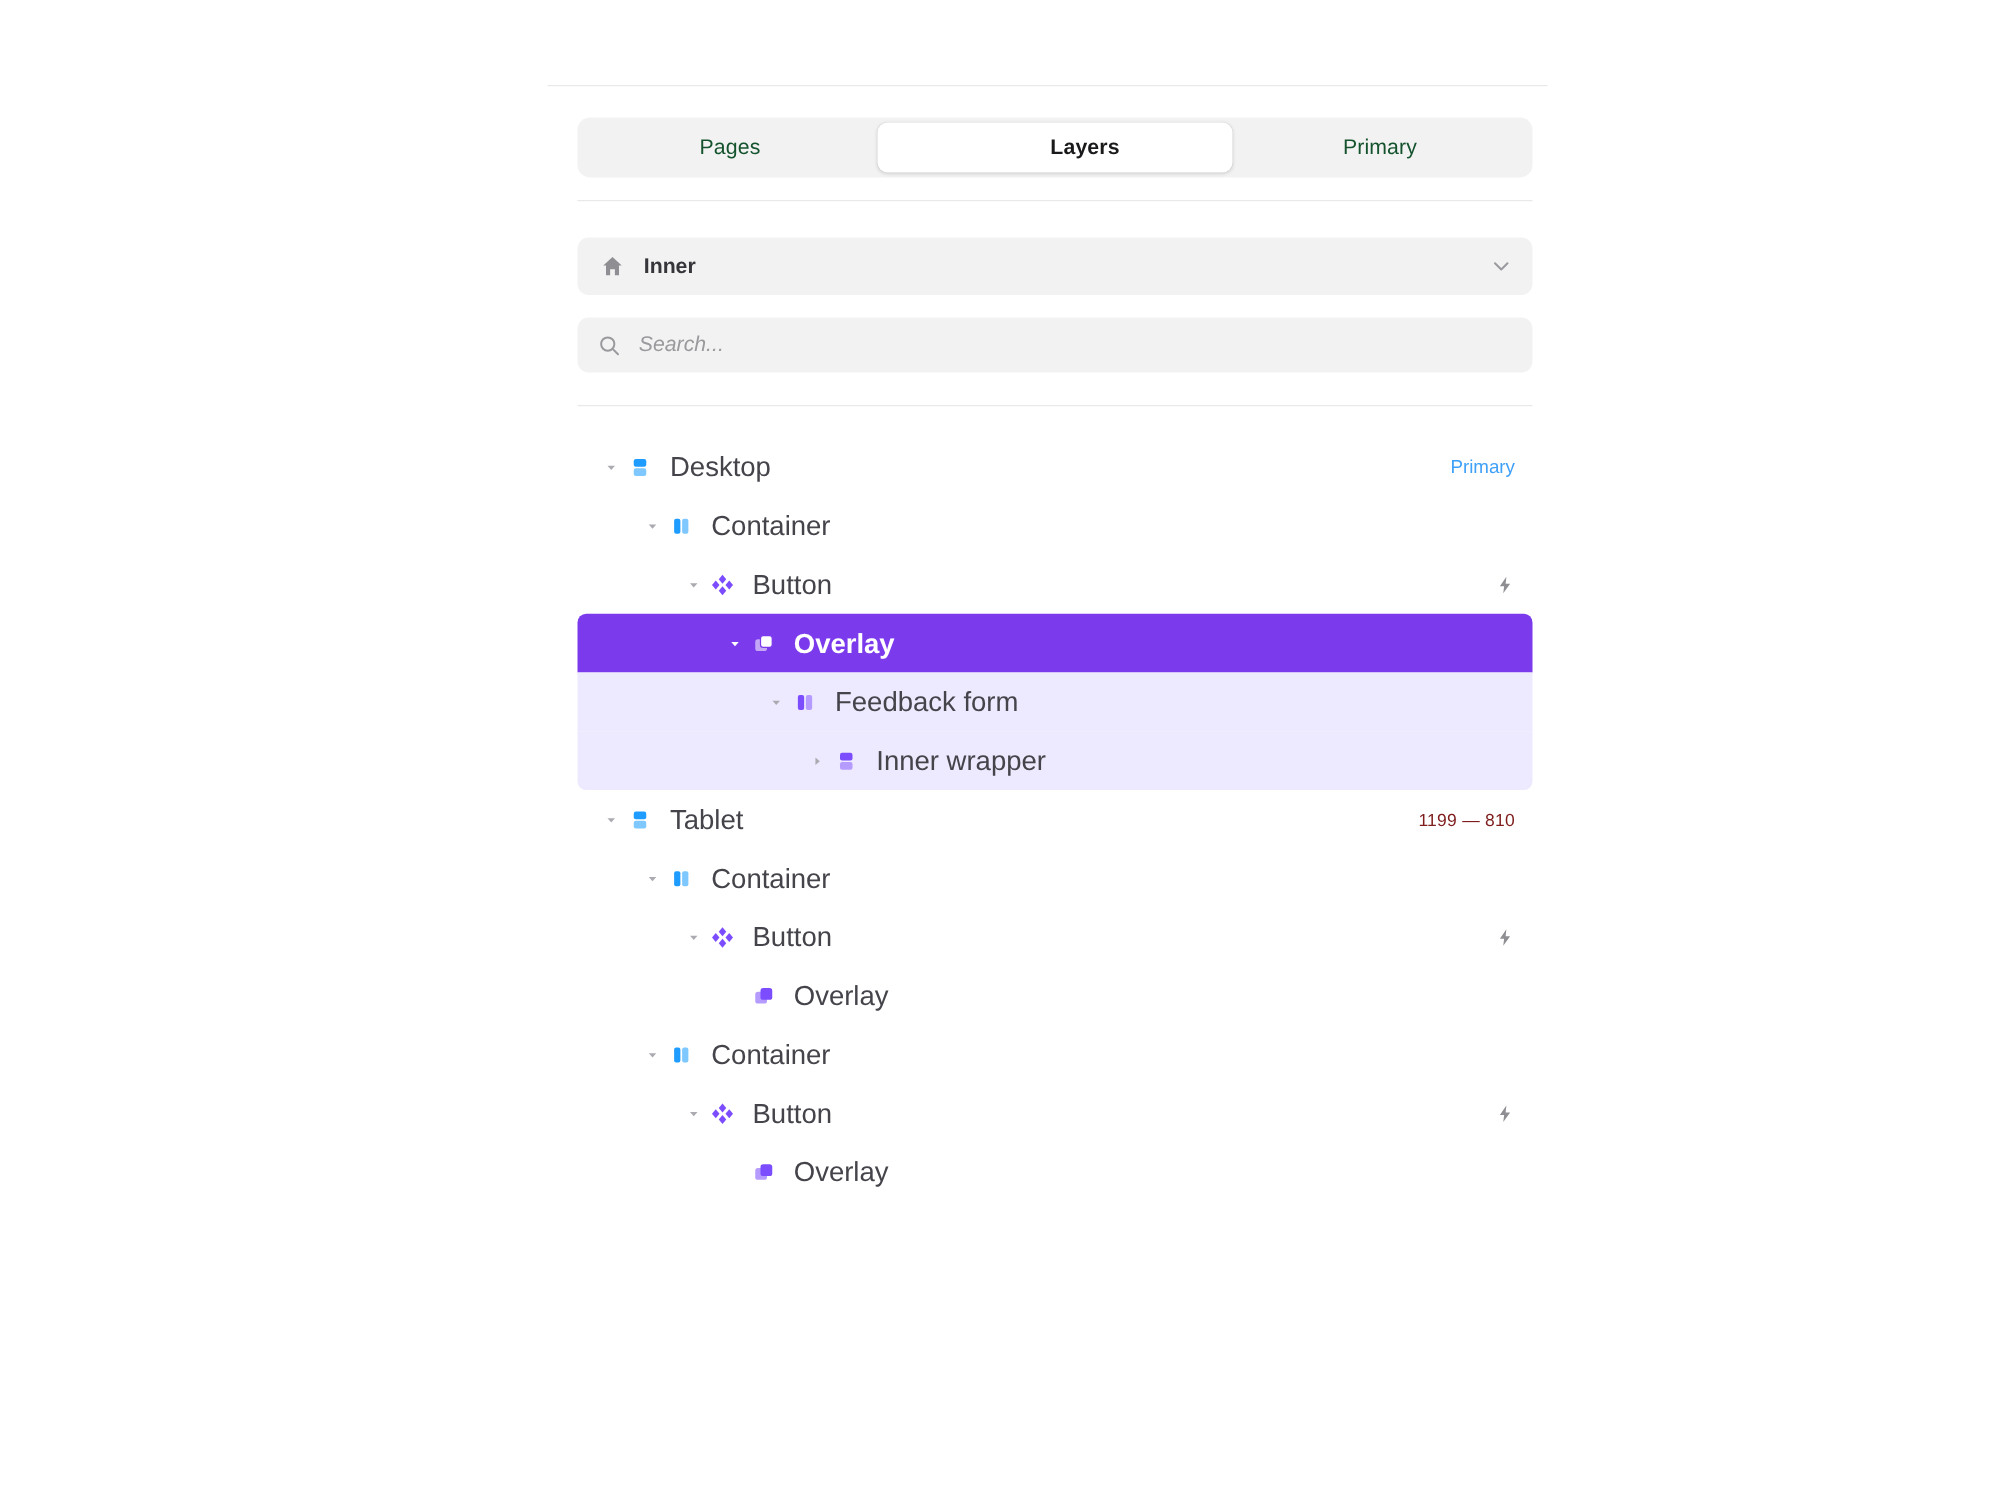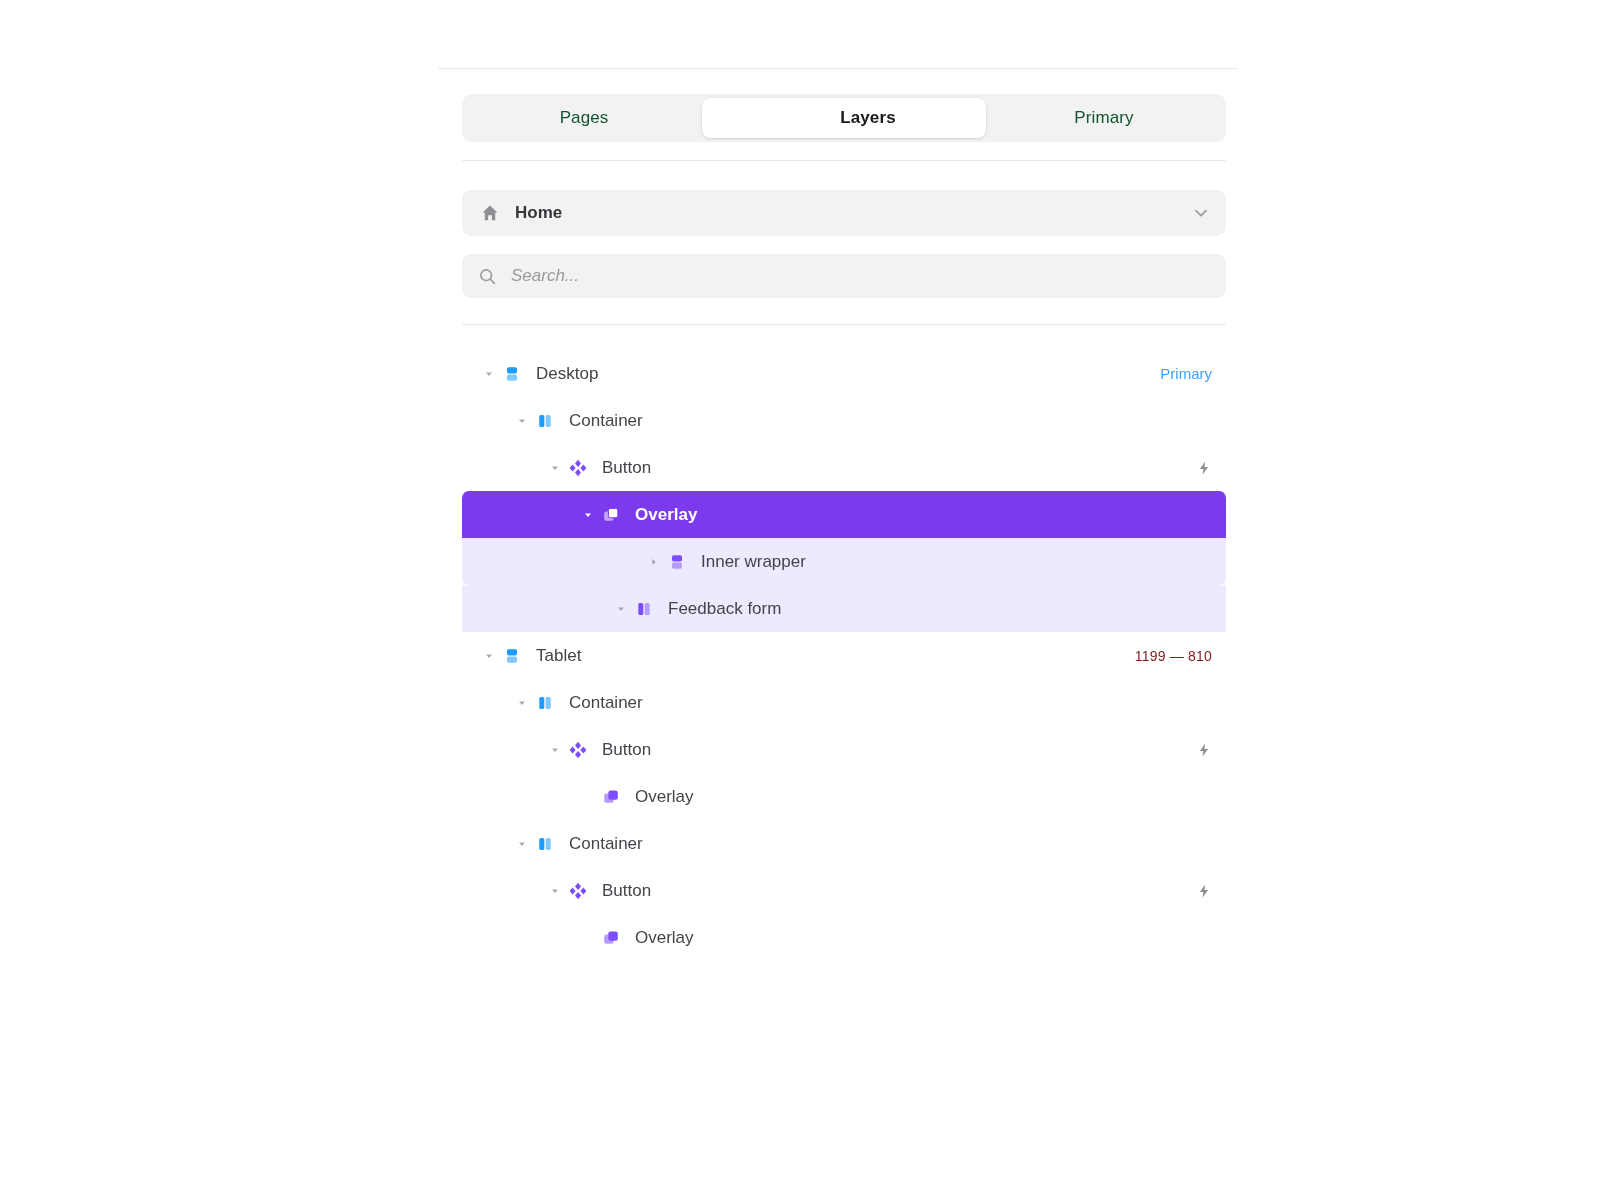--- a/index.html
+++ b/index.html
@@ -157,21 +157,21 @@
     width: 20px;
     height: 20px;
     margin-left: 4px;
     display: flex;
     align-items: center;
     justify-content: center;
   }
 
   .name {
     margin-left: 14px;
-    font-size: 17px;
+    font-size: 22px;
     color: #44444a;
     white-space: nowrap;
   }
 
   .meta {
     margin-left: auto;
     font-size: 14px;
     color: #7f1d1d;
     letter-spacing: .2px;
     white-space: nowrap;
@@ -205,21 +205,21 @@
   </div>
 
 <div class="rule rule-a"></div>
 
 <div class="page-row">
   <span class="home-ico">
     <svg viewBox="0 0 20 20" width="20" height="20">
       <path d="M10 2.6 L17.4 9.4 H15.2 V17.2 H11.9 V12.3 H8.1 V17.2 H4.8 V9.4 H2.6 Z" fill="#8e8e93"></path>
     </svg>
   </span>
-  <span class="page-label">Home</span>
+  <span class="page-label">Inner</span>
   <span class="chev">
     <svg viewBox="0 0 18 18" width="18" height="18">
       <path d="M4 6.6 L9 11.6 L14 6.6" fill="none" stroke="#9a9a9e" stroke-width="1.6" stroke-linecap="round" stroke-linejoin="round"></path>
     </svg>
   </span>
 </div>
 
 <div class="search-row">
   <span class="s-ico">
     <svg viewBox="0 0 19 19" width="19" height="19">
@@ -294,49 +294,49 @@
         </svg>
       </span>
       <span class="ico">
         <svg viewBox="0 0 20 20" width="20" height="20">
           <rect x="3.2" y="6.4" width="9.4" height="9.4" rx="2.1" fill="rgba(255,255,255,.55)"></rect>
           <rect x="7.4" y="3.4" width="9.4" height="9.4" rx="2.1" fill="#ffffff" stroke="#7c3aed" stroke-width="1"></rect>
         </svg>
       </span>
       <span class="name">Overlay</span>
     </div>
+    <div class="row sub">
+      <span class="indent" style="width: 150px;"></span>
+      <span class="twisty">
+        <svg viewBox="0 0 12 12" width="10" height="10">
+          <path d="M2.4 4.2 L9.6 4.2 L6 8.4 Z" fill="#aaaab0"></path>
+        </svg>
+      </span>
+      <span class="ico">
+        <svg viewBox="0 0 20 20" width="20" height="20">
+          <rect x="4.3" y="4" width="5" height="12" rx="1.6" fill="#7c4dff"></rect>
+          <rect x="10.7" y="4" width="5" height="12" rx="1.6" fill="#b69bff"></rect>
+        </svg>
+      </span>
+      <span class="name">Feedback form</span>
+    </div>
     <div class="row sub-last">
       <span class="indent" style="width: 183px;"></span>
       <span class="twisty">
         <svg viewBox="0 0 12 12" width="10" height="10">
           <path d="M4 2.4 L8.2 6 L4 9.6 Z" fill="#aaaab0"></path>
         </svg>
       </span>
       <span class="ico">
         <svg viewBox="0 0 20 20" width="20" height="20">
           <rect x="5" y="3.2" width="10" height="6.2" rx="1.7" fill="#7c4dff"></rect>
           <rect x="5" y="10.6" width="10" height="6.2" rx="1.7" fill="#b69bff"></rect>
         </svg>
       </span>
       <span class="name">Inner wrapper</span>
-    </div>
-    <div class="row sub">
-      <span class="indent" style="width: 150px;"></span>
-      <span class="twisty">
-        <svg viewBox="0 0 12 12" width="10" height="10">
-          <path d="M2.4 4.2 L9.6 4.2 L6 8.4 Z" fill="#aaaab0"></path>
-        </svg>
-      </span>
-      <span class="ico">
-        <svg viewBox="0 0 20 20" width="20" height="20">
-          <rect x="4.3" y="4" width="5" height="12" rx="1.6" fill="#7c4dff"></rect>
-          <rect x="10.7" y="4" width="5" height="12" rx="1.6" fill="#b69bff"></rect>
-        </svg>
-      </span>
-      <span class="name">Feedback form</span>
     </div>
     <div class="row">
       <span class="indent" style="width: 18px;"></span>
       <span class="twisty">
         <svg viewBox="0 0 12 12" width="10" height="10">
           <path d="M2.4 4.2 L9.6 4.2 L6 8.4 Z" fill="#aaaab0"></path>
         </svg>
       </span>
       <span class="ico">
         <svg viewBox="0 0 20 20" width="20" height="20">

